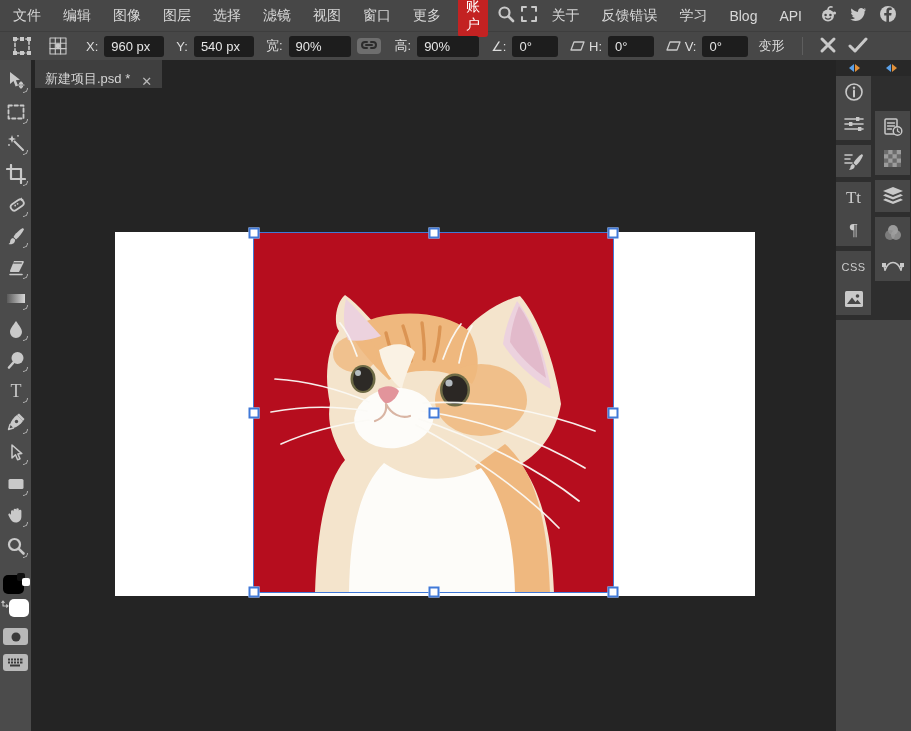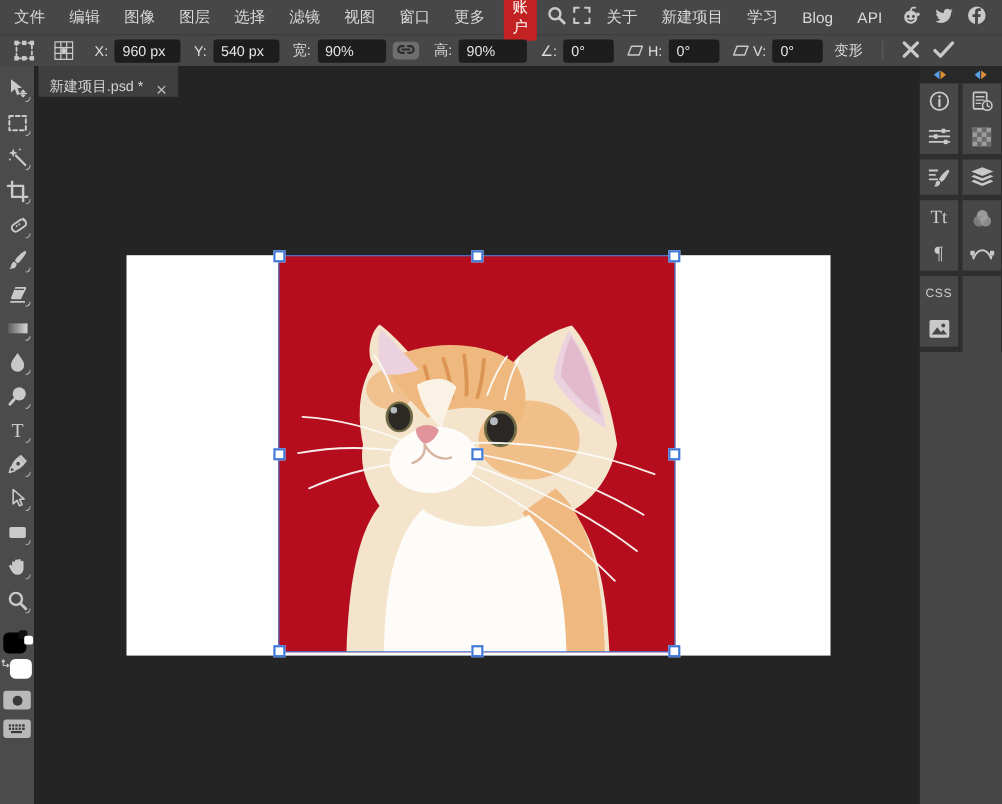--- a/index.html
+++ b/index.html
@@ -69,21 +69,21 @@
     border:2px solid #4079d8; transform:translate(-50%,-50%); pointer-events:auto; }
 
   
   .dock { width:75px; background:#474747; flex-shrink:0; display:flex; flex-direction:column; }
   .dock-header { height:16px; background:#282828; display:flex; }
   .collapse-btn { width:37px; display:flex; align-items:center; justify-content:center; gap:1px; }
   .tri-l { width:0; height:0; border-top:4px solid transparent; border-bottom:4px solid transparent;
     border-right:5px solid #5aa0e8; }
   .tri-r { width:0; height:0; border-top:4px solid transparent; border-bottom:4px solid transparent;
     border-left:5px solid #e0903a; }
-  .dock-cols { display:flex; background:#2e2e2e; gap:4px; }
+  .dock-cols { display:flex; background:#2e2e2e; gap:4px;align-items:center; }
   .dock-col { width:35px; background:#474747; display:flex; flex-direction:column; }
   .dock-col:first-child { margin-left:0; }
   .ptile { height:32px; display:flex; align-items:center; justify-content:center; color:#cccccc; }
   .psep { height:5px; background:#2e2e2e; }
   .txt-icon { font-family:"Liberation Serif", serif; font-size:17px; color:#cccccc; }
   .css-icon { font-size:11px; font-weight:normal; letter-spacing:0.5px; color:#cccccc; }
 </style>
 </head>
 <body>
 
@@ -108,21 +108,21 @@
   </div>
   <div class="iconbtn">
     <span>
       <svg width="16" height="16" viewBox="0 0 16 16">
         <path class="st" d="M1 5 V1 H5 M11 1 H15 V5 M15 11 V15 H11 M5 15 H1 V11" style="stroke-width:2"></path>
       </svg>
     </span>
   </div>
   <div class="spacer"></div>
   <div class="menu-item">关于</div>
-  <div class="menu-item">新建项目</div>
+  <div class="menu-item">反馈错误</div>
   <div class="menu-item">学习</div>
   <div class="menu-item">Blog</div>
   <div class="menu-item">API</div>
   <div class="social">
     <span>
       <svg width="20" height="20" viewBox="0 0 20 20">
         <circle class="fl" cx="10" cy="11.5" r="6"></circle>
         <circle class="fl" cx="16.5" cy="9" r="1.6"></circle>
         <path class="st" d="M10 5.5 C10.5 3 12 2.5 14 3"></path>
         <circle cx="7.6" cy="11" r="1.3" fill="#474747"></circle>

